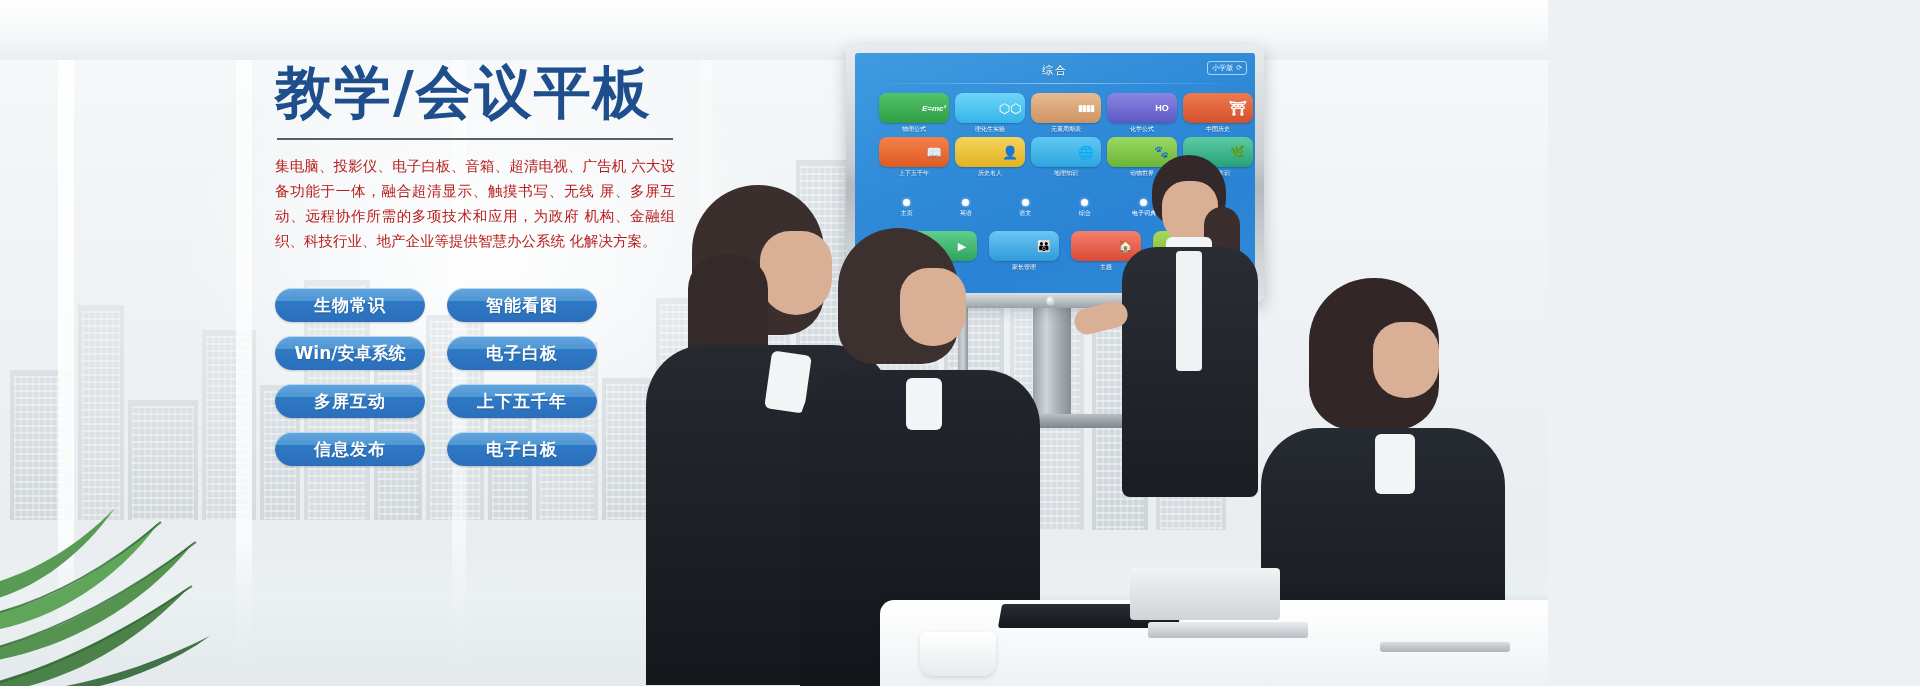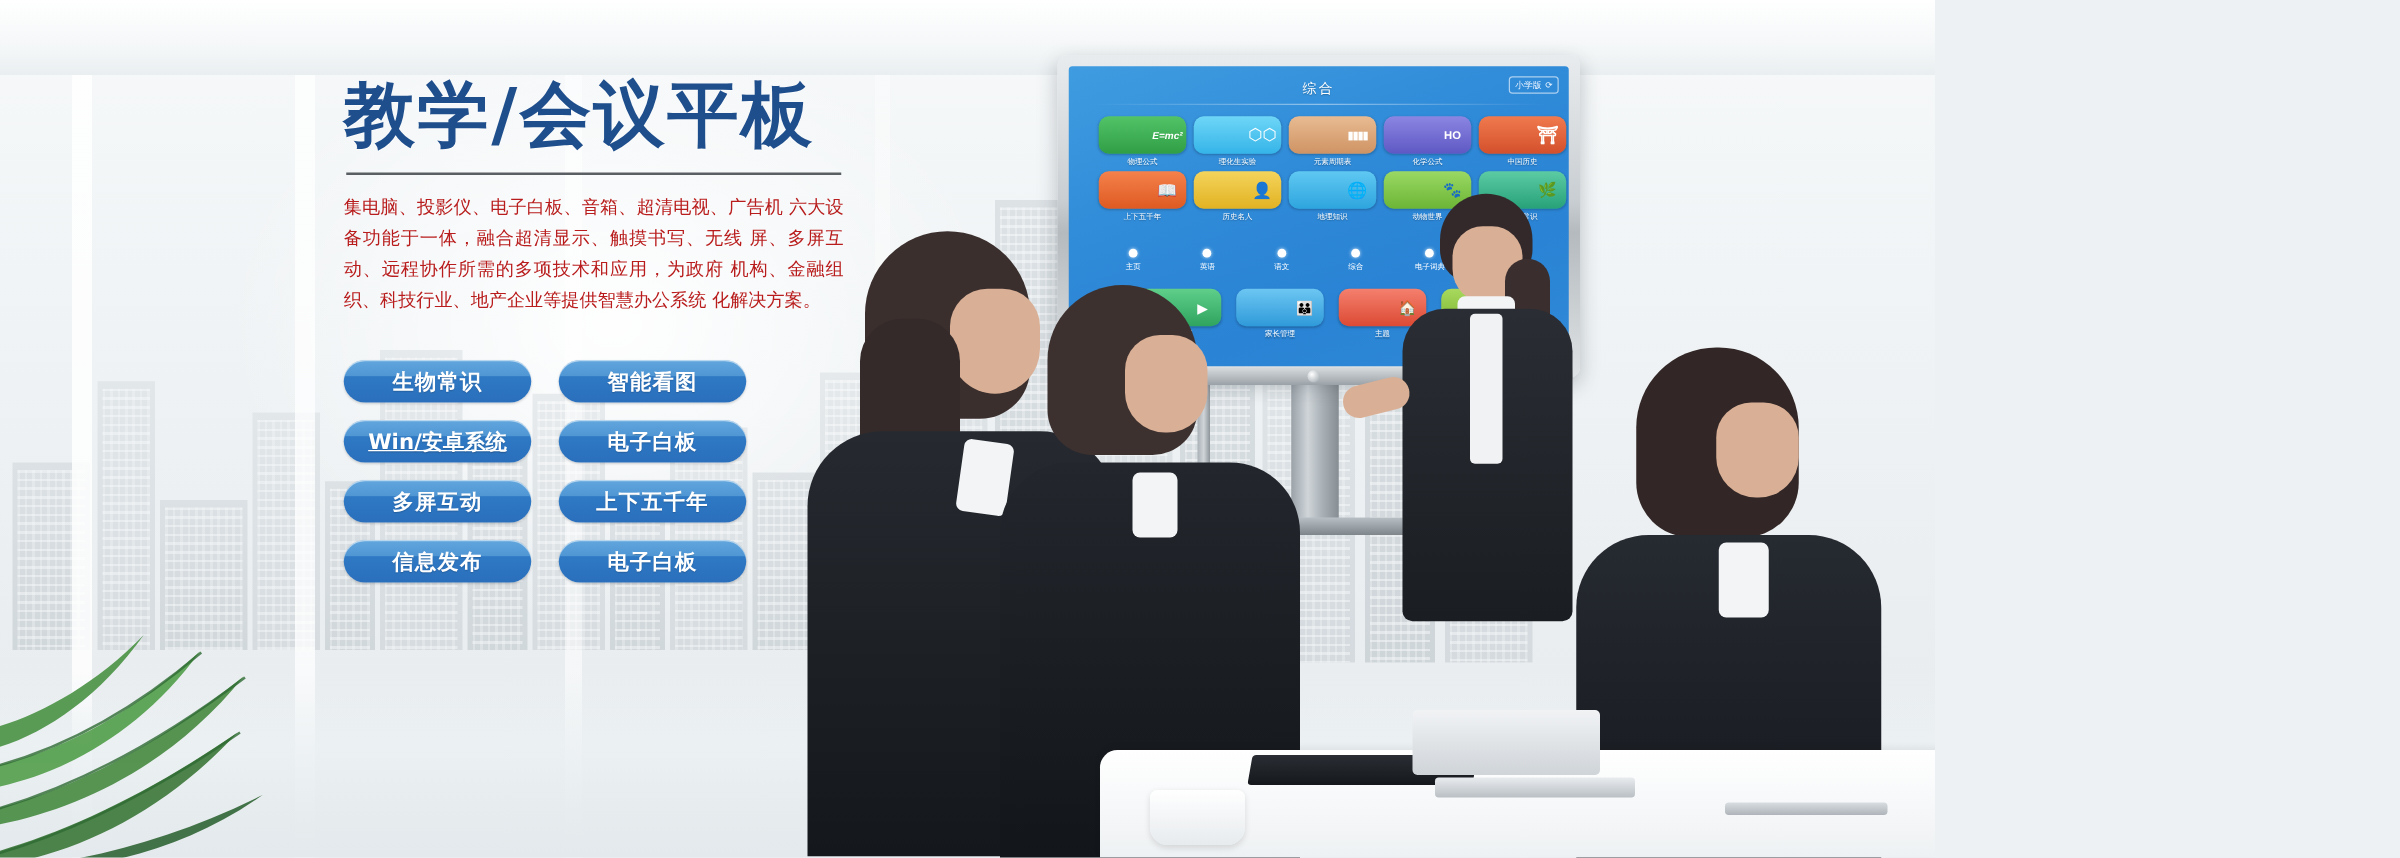--- a/index.html
+++ b/index.html
@@ -62,21 +62,21 @@
   .pill{
     height:34px;border-radius:18px;border:none;cursor:pointer;
     color:#ffffff;font-size:17px;font-weight:bold;letter-spacing:1px;
     font-family:"DejaVu Sans","Liberation Sans",sans-serif;
     background:linear-gradient(180deg,#62a6dd 0%,#4f96d4 38%,#2f79c4 39%,#2a6fbc 100%);
     box-shadow:inset 0 1px 0 rgba(255,255,255,.55),0 1px 2px rgba(0,0,0,.18);
     display:flex;align-items:center;justify-content:center;
     text-shadow:0 1px 1px rgba(0,0,0,.18);
     white-space:nowrap;
   }
-  .pill.wide{letter-spacing:0;text-decoration:underline;}
+  .pill.wide{letter-spacing:0;}
 
   
   .board{position:absolute;left:846px;top:44px;width:418px;height:258px;}
   .bezel{position:absolute;inset:0;border-radius:8px;
     background:linear-gradient(180deg,#e9ecee,#c9ced2 45%,#b4babe 55%,#dfe3e5);
     box-shadow:0 6px 16px rgba(40,50,60,.28);padding:9px;box-sizing:border-box;}
   .screen{position:relative;width:100%;height:100%;border-radius:3px;overflow:hidden;
     background:linear-gradient(160deg,#3f9ce0 0%,#2f8ad8 40%,#2a83d4 70%,#2f8ad8 100%);}
   .scr-title{position:absolute;top:10px;left:0;right:0;text-align:center;
     color:#ffffff;font-size:11px;letter-spacing:2px;font-family:"DejaVu Sans",sans-serif;

